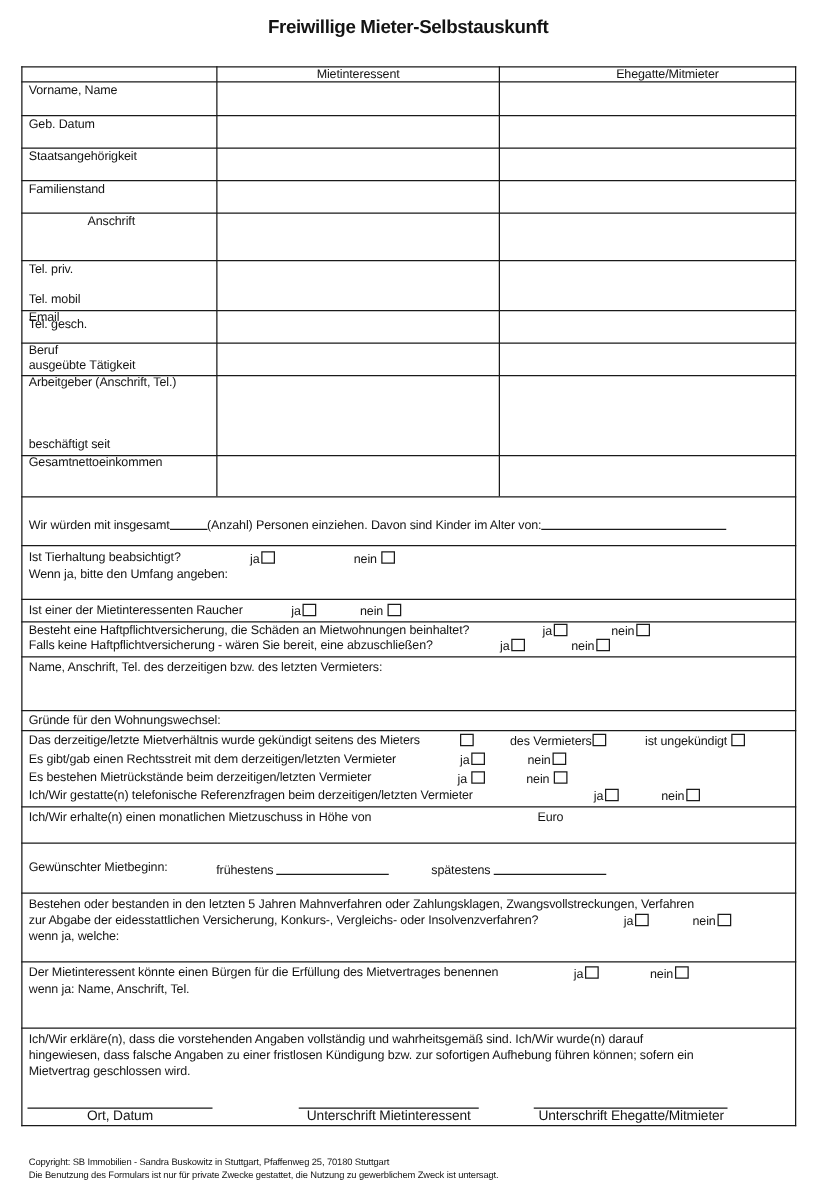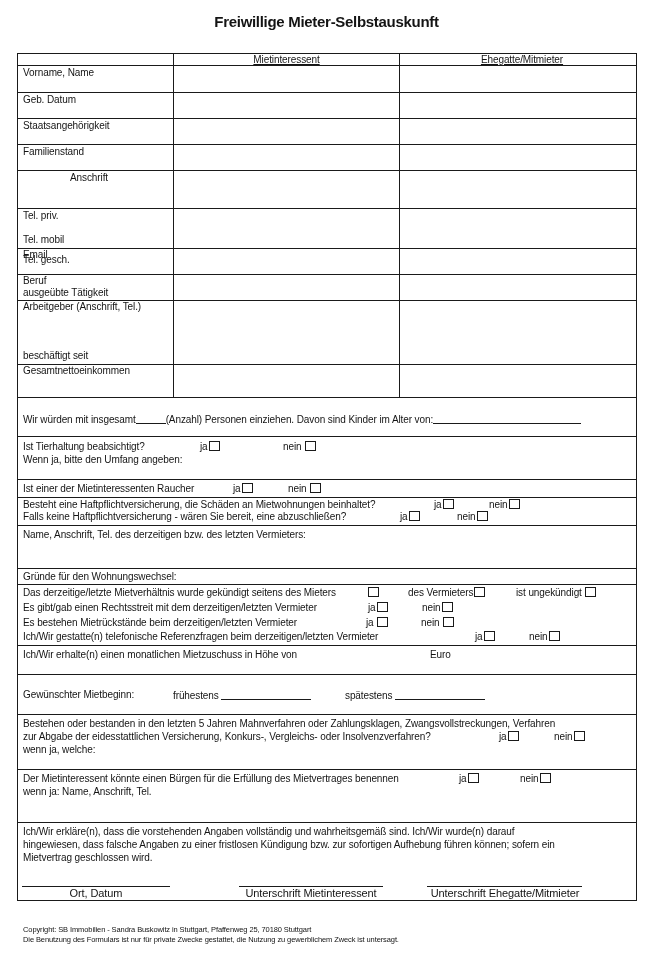--- a/index.html
+++ b/index.html
@@ -8,21 +8,21 @@
       font-family: "Liberation Sans", "DejaVu Sans", sans-serif;
       color: #141414; font-size: 10px; letter-spacing: -0.1px;
     }
     .abs { position: absolute; white-space: nowrap; }
     .title {
       position: absolute; left: 0; top: 13px; width: 653px; text-align: center;
       font-size: 15px; font-weight: bold; letter-spacing: -0.3px;
     }
     .hline { position: absolute; height: 0; border-top: 1.6px solid #1a1a1a; }
     .vline { position: absolute; width: 0; border-left: 1.6px solid #1a1a1a; }
-    .colhead { position: absolute; top: 54px; text-align: center; font-size: 10px; text-decoration: underline; }
+    .colhead { position: absolute; top: 54px; text-align: center; font-size: 10px; }
     .lbl { position: absolute; left: 23px; line-height: 12.5px; font-size: 10px; }
     .cell { position: absolute; }
     .cell.field { cursor: text; }
     .cb {
       display: inline-block; width: 11px; height: 10px; border: 1.3px solid #1a1a1a;
       vertical-align: -1px; margin-left: 1px; box-sizing: border-box; background: #fff;
     }
     .uline { display: inline-block; border-bottom: 1px solid #1a1a1a; height: 10px; vertical-align: -1px; }
     .sigline { position: absolute; height: 0; border-top: 1.3px solid #1a1a1a; }
     .siglbl { position: absolute; top: 887px; font-size: 11px; text-align: center; }
@@ -35,21 +35,21 @@
 
 <div class="vline" style="left:17px; top:53px; height:848px;"></div>
 <div class="vline" style="left:636px; top:53px; height:848px;"></div>
 <div class="hline" style="left:17px; top:53px; width:620px;"></div>
 <div class="hline" style="left:17px; top:900px; width:620px;"></div>
 
 <div class="vline" style="left:173px; top:53px; height:344px;"></div>
 <div class="vline" style="left:399px; top:53px; height:344px;"></div>
 
 <div class="colhead" style="left:174px; width:225px;">Mietinteressent</div>
-<div class="colhead" style="left:404px; width:236px;">Ehegatte/Mitmieter</div>
+<div class="colhead" style="left:416px; width:236px;">Ehegatte/Mitmieter</div>
 
 <div class="hline" style="left:17px; top:65px; width:620px;"></div>
 <div class="hline" style="left:17px; top:92px; width:620px;"></div>
 <div class="hline" style="left:17px; top:118px; width:620px;"></div>
 <div class="hline" style="left:17px; top:144px; width:620px;"></div>
 <div class="hline" style="left:17px; top:170px; width:620px;"></div>
 <div class="hline" style="left:17px; top:208px; width:620px;"></div>
 <div class="hline" style="left:17px; top:248px; width:620px;"></div>
 <div class="hline" style="left:17px; top:274px; width:620px;"></div>
 <div class="hline" style="left:17px; top:300px; width:620px;"></div>

